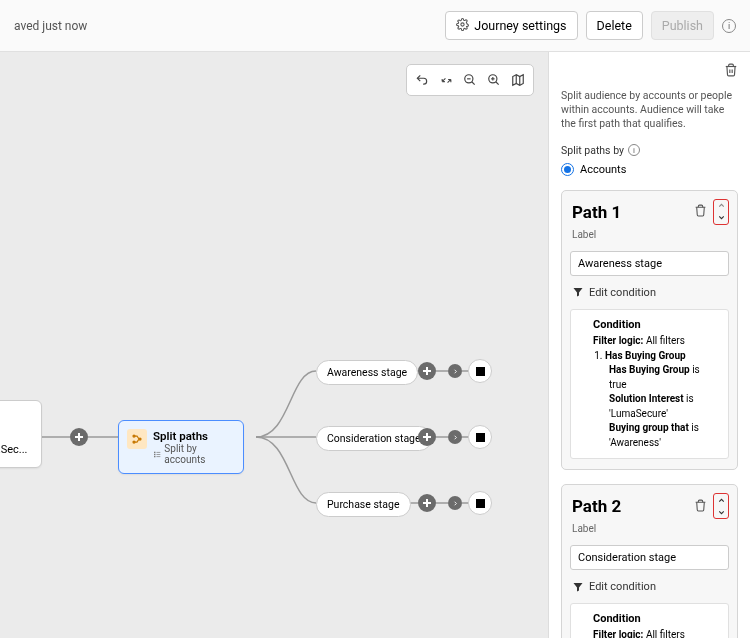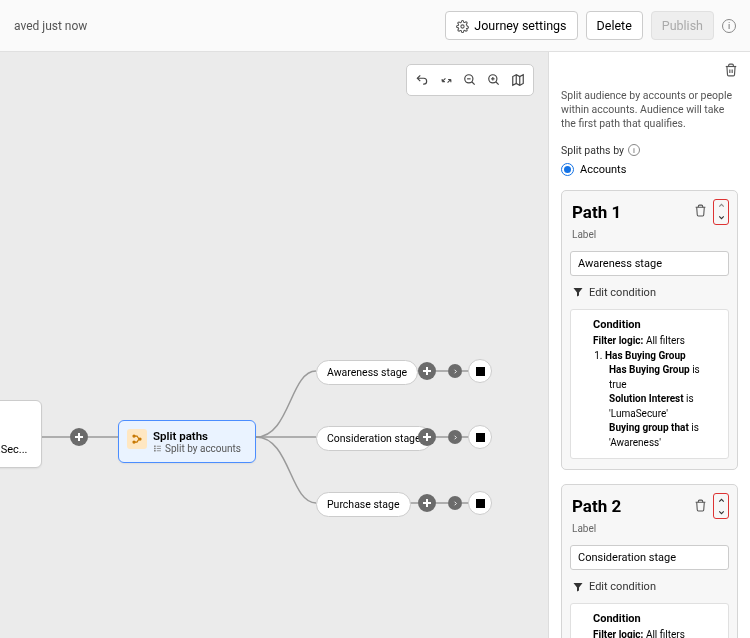--- a/index.html
+++ b/index.html
@@ -1,35 +1,35 @@
 <!DOCTYPE html>
 <html><head>
 <meta charset="utf-8">
 <style>
 * { box-sizing: border-box; margin: 0; padding: 0; font-family: -apple-system, BlinkMacSystemFont, "Segoe UI", Roboto, sans-serif; }
 body { background: #fff; width: 750px; height: 638px; overflow: hidden; position: relative; }
 
 .topbar { height: 52px; border-bottom: 1px solid #e0e0e0; display: flex; align-items: center; justify-content: space-between; padding: 0 14px; background: #fafafa; }
 .saved { font-size: 12px; color: #555; }
 .topbar-right { display: flex; gap: 8px; align-items: center; }
-.btn { border: 1px solid #ccc; background: #fff; border-radius: 4px; padding: 6px 10px; font-size: 12.5px; display: flex; align-items: flex-end; gap: 5px; cursor: pointer; }
+.btn { border: 1px solid #ccc; background: #fff; border-radius: 4px; padding: 6px 10px; font-size: 12.5px; display: flex; align-items: flex-start; gap: 5px; cursor: pointer; }
 .btn.disabled { background: #eee; color: #aaa; border-color: #e0e0e0; cursor: default; }
 .info-dot { width: 14px; height: 14px; border: 1px solid #888; border-radius: 50%; display:inline-flex;align-items:center;justify-content:center;font-size:9px;color:#666; }
 
 .workspace { position: absolute; top: 52px; left: 0; right: 202px; bottom: 0; background: #ebebeb; overflow:hidden;}
 .right-panel { position: absolute; top: 52px; right: 0; width: 202px; bottom: 0; background: #fff; border-left: 1px solid #ddd; padding: 10px 12px; overflow-y:auto;}
 
 .canvas-toolbar { position: absolute; top: 12px; right: 14px; background: #fff; border: 1px solid #ccc; border-radius: 5px; display: flex; padding: 4px; gap: 2px; }
 .tool-btn { width: 22px; height: 22px; display:flex;align-items:center;justify-content:center; cursor:pointer; border-radius:3px;}
 
 svg.conn { position:absolute; top:0; left:0; pointer-events:none; }
 
 .card { position:absolute; background:#fff; border:1px solid #ccc; border-radius:6px; font-size:11px; box-shadow: 0 1px 2px rgba(0,0,0,0.06); }
 .card.left { left:-30px; top:348px; width:72px; padding:8px; line-height:1.5;}
-.card.split { left:118px; top:368px; width:138px; padding:8px; border:1.5px solid #4b8dff; background:#eaf3ff; display:flex; gap:6px;}
+.card.split { left:118px; top:368px; width:126px; padding:8px; border:1.5px solid #4b8dff; background:#eaf3ff; display:flex; gap:6px;}
 .split-icon { width:20px;height:20px;background:#ffe7c2;border-radius:3px;display:flex;align-items:center;justify-content:center;flex-shrink:0;}
 .split-title{font-weight:600;font-size:11.5px;}
 .split-sub{font-size:10px;color:#555;display:flex;gap:3px;align-items:center;}
 
 .pill { position:absolute; background:#fff; border:1px solid #ccc; border-radius:14px; padding:5px 10px; font-size:10.5px; }
 .node-dot { position:absolute; width:18px; height:18px; background:#6b6b6b; border-radius:50%; display:flex;align-items:center;justify-content:center;}
 .node-dot::before{content:"";width:8px;height:2px;background:#fff;position:absolute;}
 .node-dot::after{content:"";width:2px;height:8px;background:#fff;position:absolute;}
 .chevsm{position:absolute;width:14px;height:14px;background:#6b6b6b;border-radius:50%;display:flex;align-items:center;justify-content:center;}
 .chevsm svg{width:7px;height:7px;}

